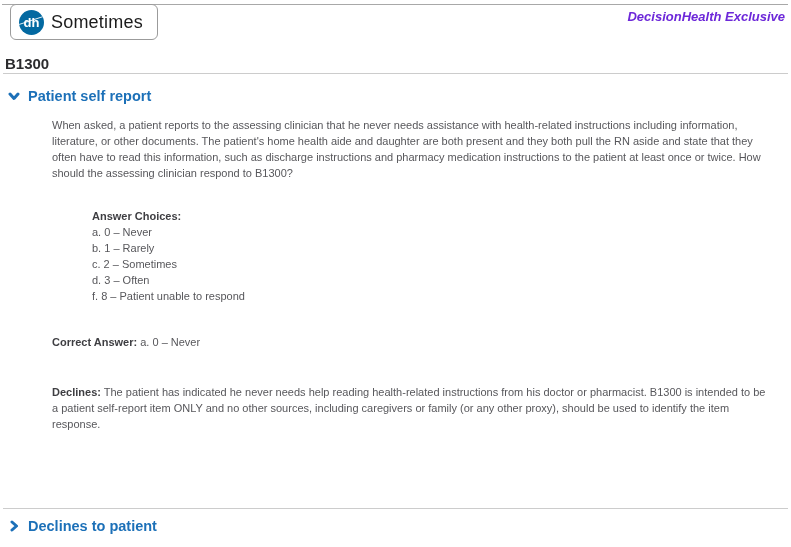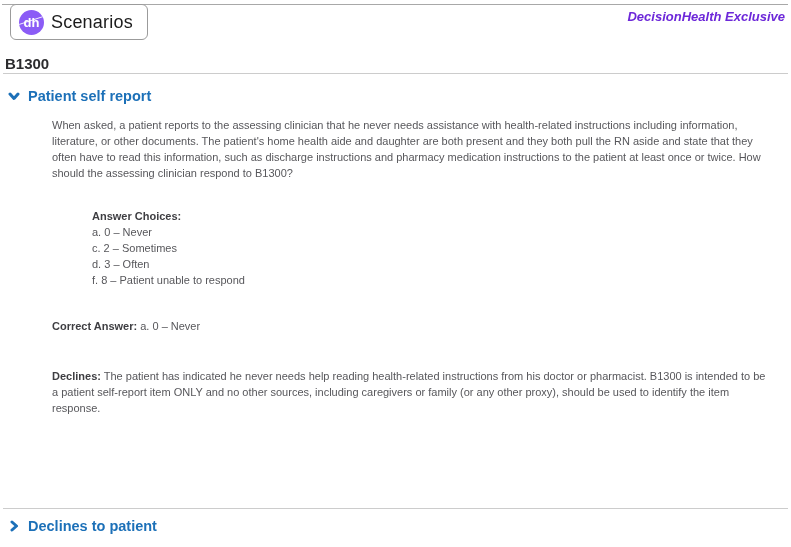--- a/index.html
+++ b/index.html
@@ -20,21 +20,21 @@
     height:36px;
     background:#fff;
     border:1px solid #9b9b9b;
     border-radius:6px;
     display:flex; align-items:center;
     padding:0 14px 0 8px;
     box-sizing:border-box;
   }
   .logo-circle {
     width:25px; height:25px; border-radius:50%;
-    background:#8b5cf6;
+    background:#0369a1;
     color:#fff;
     display:flex; align-items:center; justify-content:center;
     font-weight:bold; font-size:13px; line-height:1;
     margin-right:7px;
     position:relative;
     overflow:hidden;
     flex:0 0 auto;
   }
   .logo-circle::after {
     
@@ -87,21 +87,21 @@
 <body>
 
 <div class="page">
 
   <div class="topline"></div>
 
   <div class="tab">
     <span class="logo-circle">
       <span>dh</span>
     </span>
-    <span class="tab-label">Scenarios</span>
+    <span class="tab-label">Sometimes</span>
   </div>
 
   <div class="exclusive">DecisionHealth Exclusive</div>
 
   <div class="item-code">B1300</div>
   <div class="divider under-code"></div>
 
   <div class="section-expanded">
     <div class="section-header">
       <span class="chev">
@@ -111,20 +111,21 @@
       </span>
       <span>Patient self report</span>
     </div>
 
     <div class="content">
       <p class="q-paragraph">When asked, a patient reports to the assessing clinician that he never needs assistance with health-related instructions including information, literature, or other documents. The patient's home health aide and daughter are both present and they both pull the RN aside and state that they often have to read this information, such as discharge instructions and pharmacy medication instructions to the patient at least once or twice. How should the assessing clinician respond to B1300?</p>
 
       <div class="answers-block">
         <div class="block-label">Answer Choices:</div>
         <div class="choice">a. 0 – Never</div>
+        <div class="choice">b. 1 – Rarely</div>
         <div class="choice">c. 2 – Sometimes</div>
         <div class="choice">d. 3 – Often</div>
         <div class="choice">f. 8 – Patient unable to respond</div>
       </div>
 
       <div class="correct-block">
         <span class="block-label">Correct Answer:</span>
         <span>a. 0 – Never</span>
       </div>
 

